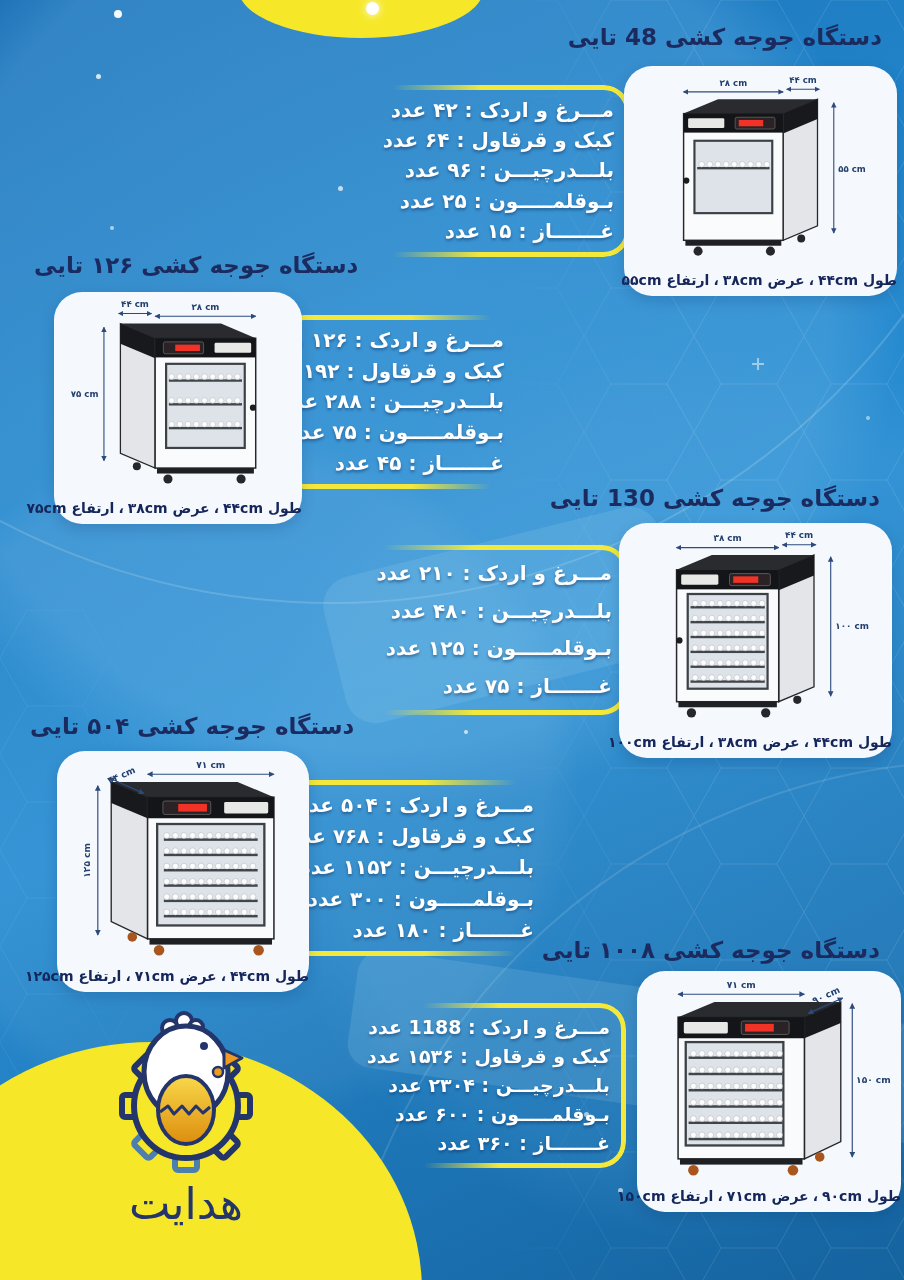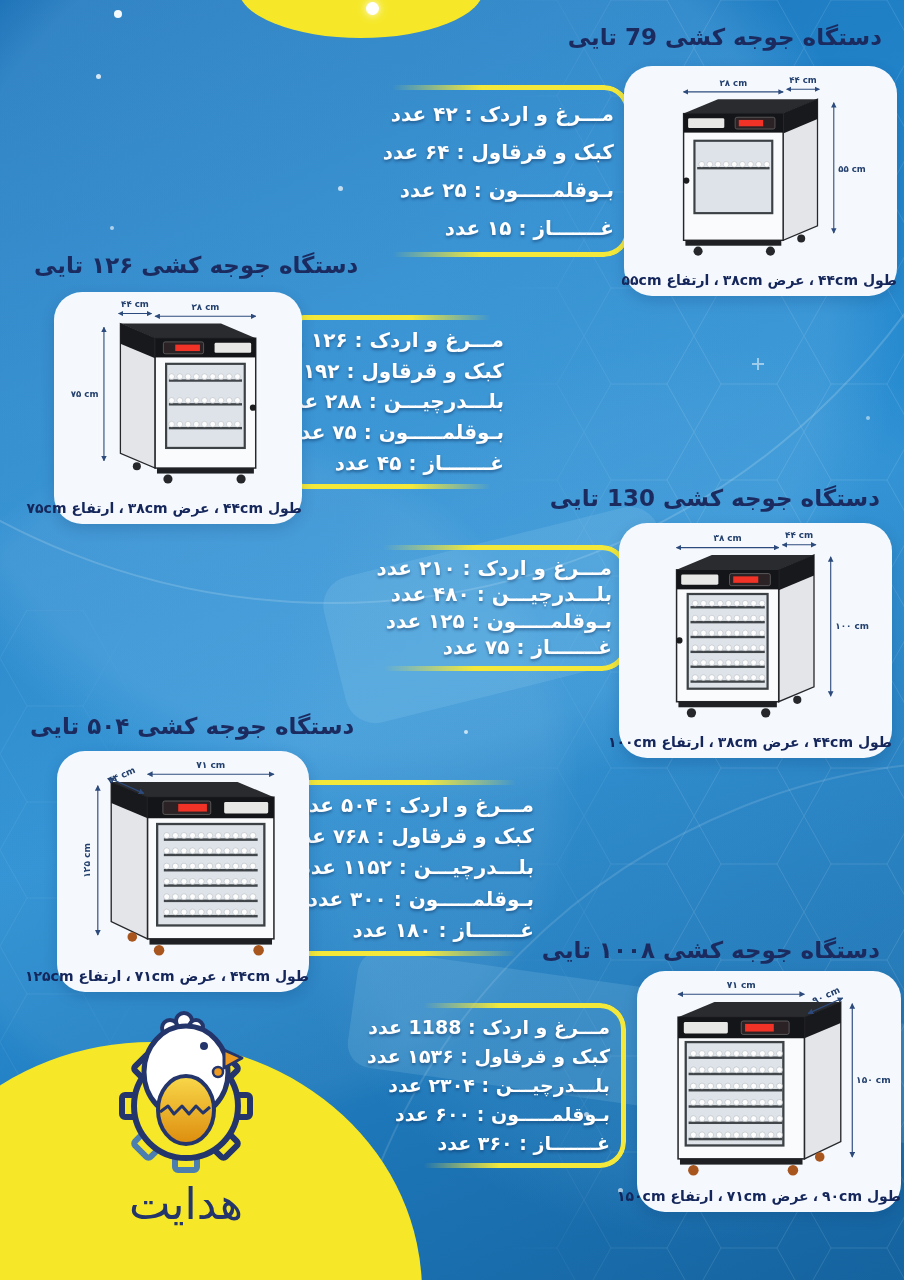--- a/index.html
+++ b/index.html
@@ -37,21 +37,21 @@
   
   .title{position:absolute;margin:0;font-size:23px;font-weight:800;color:#1c2b5f;
     white-space:nowrap;direction:rtl;}
   .t1{right:22px;top:24px;}  .t2{left:34px;top:252px;}
   .t3{right:24px;top:485px;} .t4{left:30px;top:713px;}
   .t5{right:24px;top:937px;}
   .specbox{position:absolute;display:flex;flex-direction:column;justify-content:space-around;
     direction:rtl;text-align:right;padding:10px 16px;box-sizing:border-box;}
   .b1{left:360px;top:85px;width:270px;height:172px;}
   .b2{left:278px;top:315px;width:242px;height:174px;}
-  .b3{left:350px;top:545px;width:278px;height:126px;}
+  .b3{left:350px;top:545px;width:278px;height:170px;}
   .b4{left:270px;top:780px;width:280px;height:176px;}
   .b5{left:396px;top:1003px;width:230px;height:165px;}
   .b5 .row{font-size:19px;}
   .frame{position:absolute;inset:0;border:5px solid #f4e93a;border-radius:26px;pointer-events:none;}
   .frame.right{-webkit-mask-image:linear-gradient(to left,#000 55%,transparent 88%);
                mask-image:linear-gradient(to left,#000 55%,transparent 88%);}
   .frame.left{-webkit-mask-image:linear-gradient(to right,#000 55%,transparent 88%);
               mask-image:linear-gradient(to right,#000 55%,transparent 88%);}
   .row{color:#fff;font-weight:700;font-size:20px;white-space:nowrap;line-height:1.05;
     text-shadow:0 2px 3px rgba(8,35,80,.45);}
@@ -151,25 +151,26 @@
   <div class="dot" style="left:762px;top:534px;width:5px;height:5px;opacity:.7"></div>
   <div class="dot" style="left:464px;top:730px;width:4px;height:4px;opacity:.7"></div>
   <div class="dot" style="left:697px;top:1043px;width:7px;height:7px;opacity:.8"></div>
   <div class="dot" style="left:618px;top:1188px;width:5px;height:5px;opacity:.6"></div>
   <div class="dot" style="left:866px;top:416px;width:4px;height:4px;opacity:.5"></div>
   <div class="dot" style="left:584px;top:1112px;width:5px;height:5px;opacity:.6"></div>
   <div class="plus" style="left:752px;top:358px"></div>
   <div class="plus" style="left:700px;top:88px;transform:scale(.8)"></div>
 
   <section>
-    <h2 class="title t1">دستگاه جوجه کشی 79 تایی</h2>
+    <h2 class="title t1">دستگاه جوجه کشی 48 تایی</h2>
     <div class="specbox b1">
       <div class="frame right"></div>
       <div class="row">مـــرغ و اردک : ۴۲ عدد</div>
       <div class="row">کبک و قرقاول : ۶۴ عدد</div>
+      <div class="row">بلـــدرچیـــن : ۹۶ عدد</div>
       <div class="row">بـوقلمـــــون : ۲۵ عدد</div>
       <div class="row">غـــــــاز : ۱۵ عدد</div>
     </div>
     <div class="card c1">
       <svg class="machine" viewBox="0 0 250 210">
         <polygon points="40,46 78,30 188,30 150,46" fill="#2a2b2f"></polygon>
         <polygon points="150,46 188,30 188,170 150,186" fill="#e3e5e9" stroke="#26272b" stroke-width="1.4"></polygon>
         <polygon points="150,46 188,30 188,52 150,68" fill="#18191c"></polygon>
         <rect x="40" y="46" width="110" height="140" fill="#fafbfc" stroke="#26272b" stroke-width="1.6"></rect>
         <rect x="40" y="46" width="110" height="21" fill="#141518"></rect>

